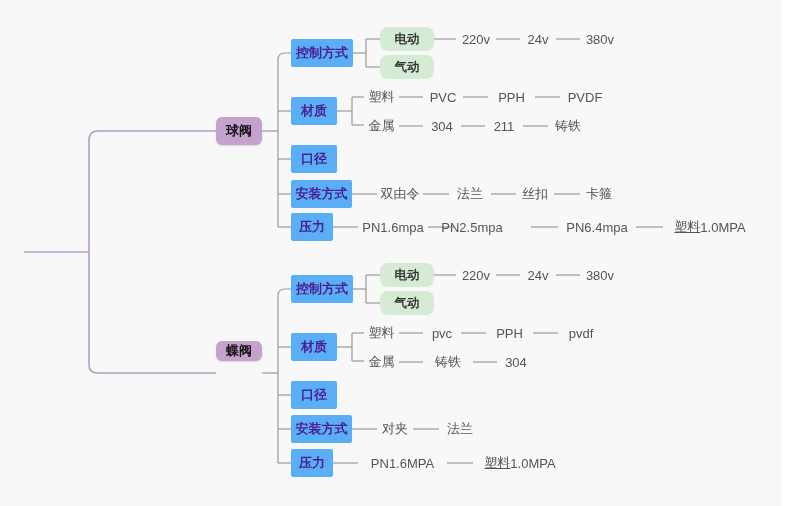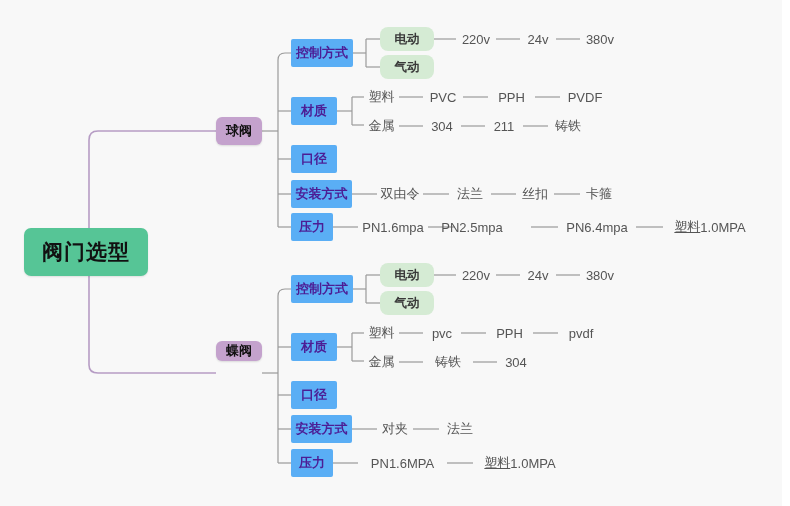--- a/index.html
+++ b/index.html
@@ -193,23 +193,20 @@
       <path d="M 473 362 L 497 362"></path>
 
       <path d="M 352 429 L 377 429"></path>
       <path d="M 413 429 L 439 429"></path>
 
       <path d="M 333 463 L 358 463"></path>
       <path d="M 447 463 L 473 463"></path>
     </g>
   </svg>
 
-  <div class="node node-root" style="left:24px; top:228px; width:124px; height:48px;">
-    <span>阀门选型</span>
-  </div>
 
   <div class="node node-l2" style="left:216px; top:117px; width:46px; height:28px;align-items:center;">
     <span>球阀</span>
   </div>
 
   <div class="node node-l3" style="left:291px; top:39px; width:62px; height:28px;">
     <span>控制方式</span>
   </div>
   <div class="node node-chip" style="left:380px; top:27px; width:54px; height:24px;">
     <span>电动</span>

